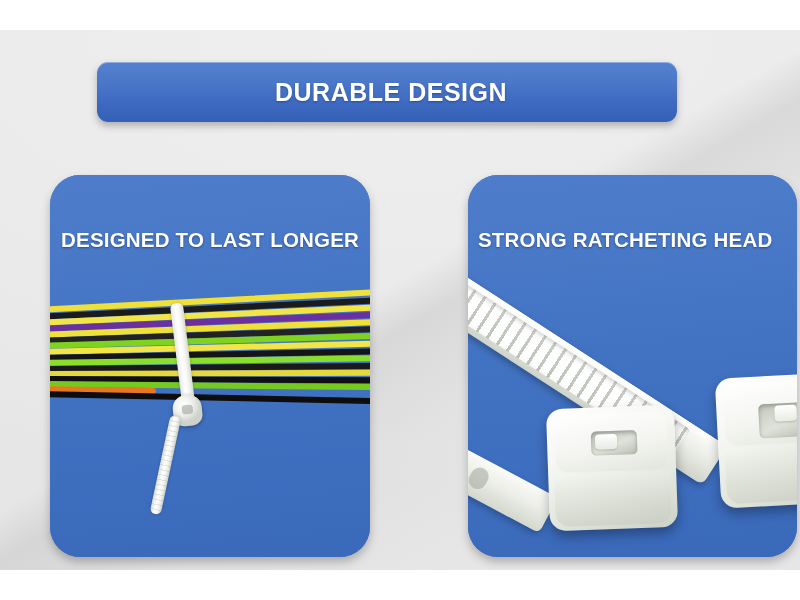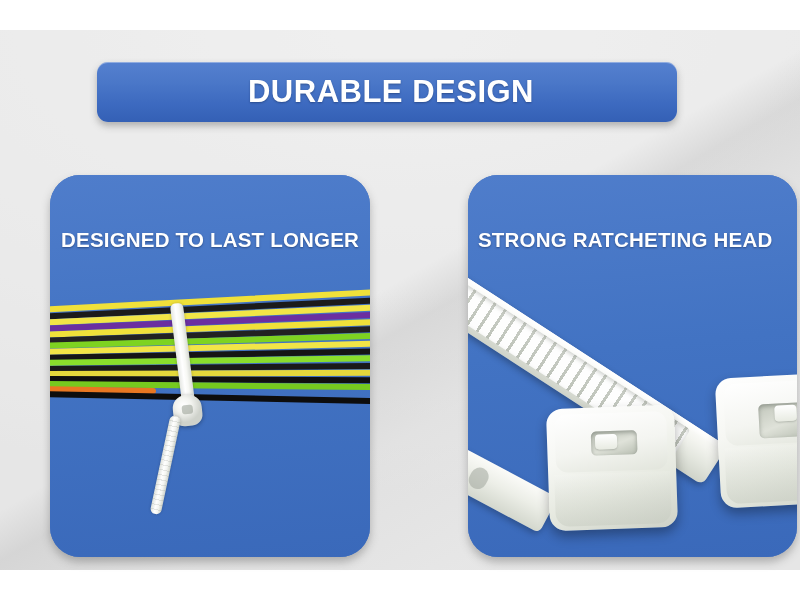--- a/index.html
+++ b/index.html
@@ -24,21 +24,21 @@
   .bg-soft{position:absolute;left:0;top:30px;width:800px;height:540px;
     background:radial-gradient(120% 90% at 50% 0%, #fafafa 0%, #f1f1f1 60%, #e9e9e9 100%);
     mix-blend-mode:multiply;opacity:.55;}
 
   
   .banner{position:absolute;left:97px;top:62px;width:580px;height:60px;
     border-radius:11px;
     background:linear-gradient(180deg,#5580cf 0%,#4a77c8 35%,#3c69bf 72%,#3460b5 100%);
     box-shadow:0 4px 7px rgba(80,80,80,.38), 0 1px 0 rgba(255,255,255,.35) inset;
     display:flex;align-items:center;justify-content:center;}
-  .banner-text{color:#ffffff;font-size:31px;font-weight:bold;letter-spacing:.5px;
+  .banner-text{color:#ffffff;font-size:25px;font-weight:bold;letter-spacing:.5px;
     text-shadow:0 1px 2px rgba(20,40,80,.45);white-space:nowrap;
     font-family:"Liberation Sans", sans-serif;margin-left:8px;}
 
   
   .card{position:absolute;width:320px;height:382px;border-radius:30px;overflow:hidden;
     background:#4272c4;
     box-shadow:0 5px 9px rgba(90,90,90,.40);}
   .card.left{left:50px;top:175px;}
   .card.right{left:468px;top:175px;padding-left:9px;}
   .card-bg{position:absolute;inset:0;

